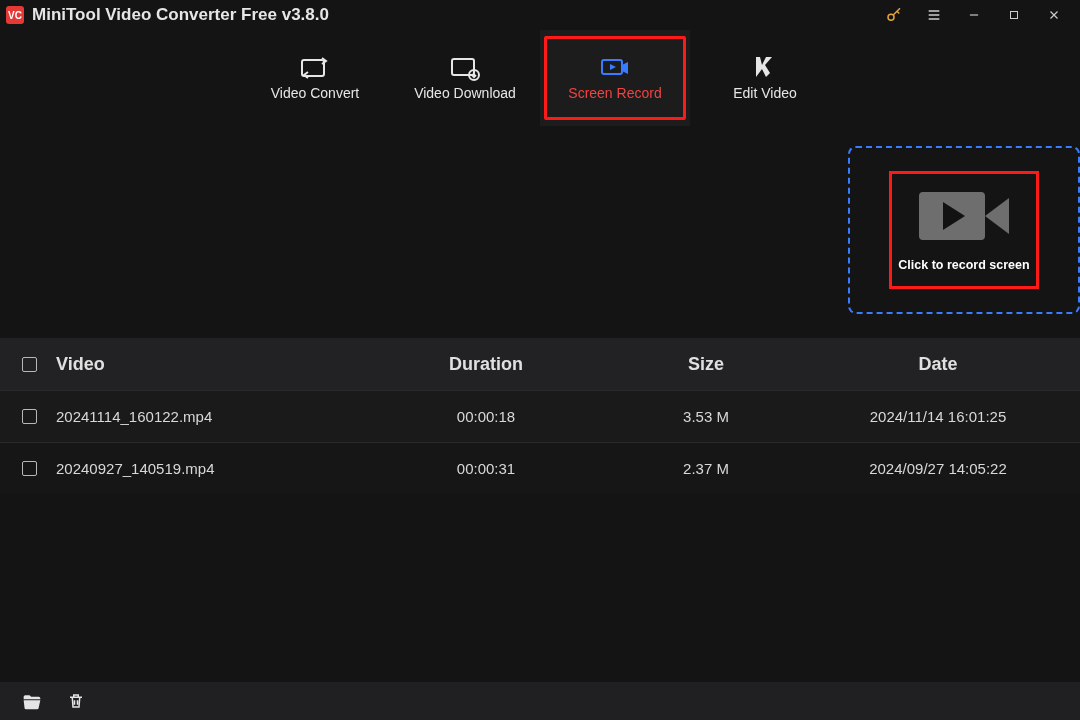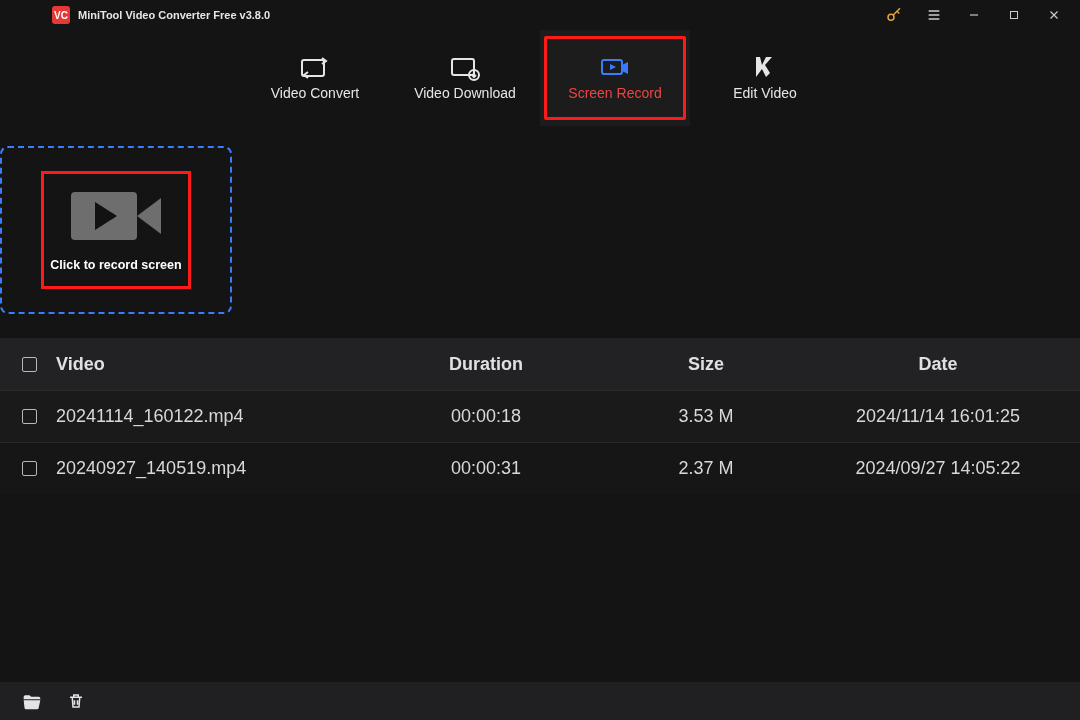--- a/index.html
+++ b/index.html
@@ -1,48 +1,48 @@
 <!DOCTYPE html>
 <html><head>
 <meta charset="utf-8">
 <style>
 * { margin:0; padding:0; box-sizing:border-box; font-family:"Segoe UI",Arial,sans-serif; }
 html,body { width:1080px; height:720px; background:#0f0f0f; color:#ddd; overflow:hidden; }
 .window { width:1080px; height:720px; background:#141414; display:flex; flex-direction:column; }
 
 
-.titlebar { height:30px; display:flex; align-items:center; padding:0 6px; background:#141414;margin-left:46px; }
+.titlebar { height:30px; display:flex; align-items:center; padding:0 6px; background:#141414; }
 .logo { width:18px; height:18px; background:#e53935; border-radius:3px; display:flex; align-items:center; justify-content:center; font-size:10px; font-weight:700; color:#fff; margin-right:8px; }
-.title { font-size:11px; color:#e6e6e6; font-weight:600; flex:1; }
+.title { font-size:17px; color:#e6e6e6; font-weight:600; flex:1; }
 .tbtn { width:40px; height:30px; display:flex; align-items:center; justify-content:center; color:#ccc; }
 .key-icon { color:#e0a53c; }
 
 
 .topnav { height:96px; display:flex; align-items:stretch; justify-content:center; background:#141414; }
 .tab { width:150px; display:flex; flex-direction:column; align-items:center; justify-content:center; gap:4px; color:#e6e6e6; font-size:14px; cursor:pointer; position:relative; }
 .tab.active { background:#1c1c1c; }
 .tab.active .tab-label { color:#ef4444; }
 .tab-icon { width:34px; height:26px; display:flex; align-items:center; justify-content:center; }
 .red-outline-tab { position:absolute; inset:6px 4px 6px 4px; border:3px solid #ff1a1a; border-radius:2px; pointer-events:none; }
 
 
-.record-wrap { display:flex; justify-content:flex-start; padding:20px 0 24px; }
+.record-wrap { display:flex; justify-content:flex-end; padding:20px 0 24px; }
 .record-dashed { width:232px; height:168px; border:2px dashed #3a7cff; border-radius:8px; display:flex; align-items:center; justify-content:center; }
 .record-card { width:150px; height:118px; border:3px solid #ff1a1a; display:flex; flex-direction:column; align-items:center; justify-content:center; gap:14px; cursor:pointer; }
 .cam { width:90px; height:56px; position:relative; }
 .cam-body { position:absolute; left:0; top:4px; width:66px; height:48px; background:#6e6e6e; border-radius:4px; display:flex; align-items:center; justify-content:center; }
 .cam-lens { position:absolute; right:0; top:10px; width:0; height:0; border-top:18px solid transparent; border-bottom:18px solid transparent; border-right:24px solid #6e6e6e; }
 .play-tri { width:0; height:0; border-top:14px solid transparent; border-bottom:14px solid transparent; border-left:22px solid #121212; margin-left:4px; }
 .record-label { font-size:12.5px; font-weight:700; color:#fff; }
 
 
 .table { flex:1; background:#141414; overflow:auto; }
 .thead, .trow { display:grid; grid-template-columns:56px 320px 220px 220px 1fr; align-items:center; height:52px; padding-right:20px; }
 .thead { background:#222224; color:#e0e0e0; font-weight:700; font-size:18px; }
-.trow { background:#1a1a1a; border-top:1px solid #2a2a2a; font-size:18px; color:#d8d8d8; }
+.trow { background:#1a1a1a; border-top:1px solid #2a2a2a; font-size:15px; color:#d8d8d8; }
 .trow:nth-child(odd){ background:#161616; }
 .cb { width:15px; height:15px; border:1.6px solid #b8b8b8; border-radius:2px; margin-left:22px; cursor:pointer; }
 .c-video { text-align:left; }
 .c-dur, .c-size, .c-date { text-align:center; }
 
 
 .footer { height:38px; background:#202022; display:flex; align-items:center; gap:24px; padding:0 22px; }
 .fbtn { width:20px; height:20px; color:#e4e4e4; cursor:pointer; display:flex; align-items:center; justify-content:center; }
 
 svg { display:block; }

